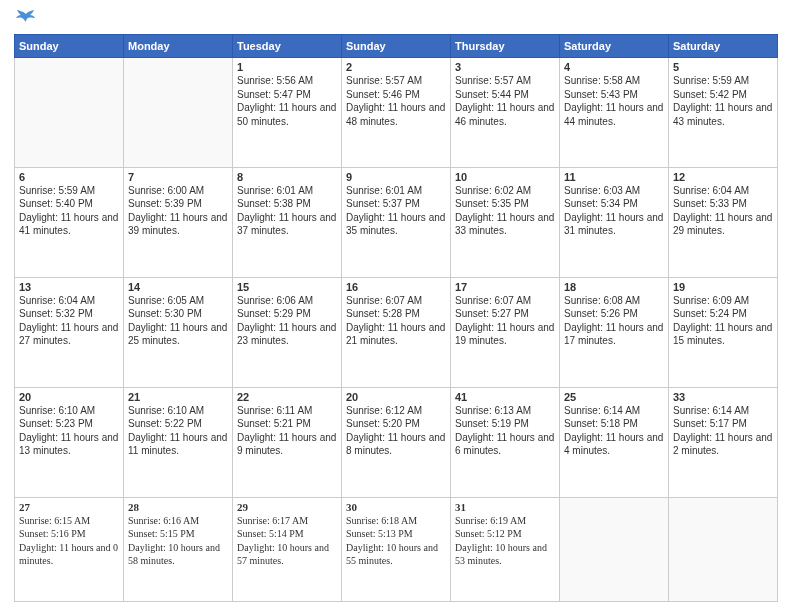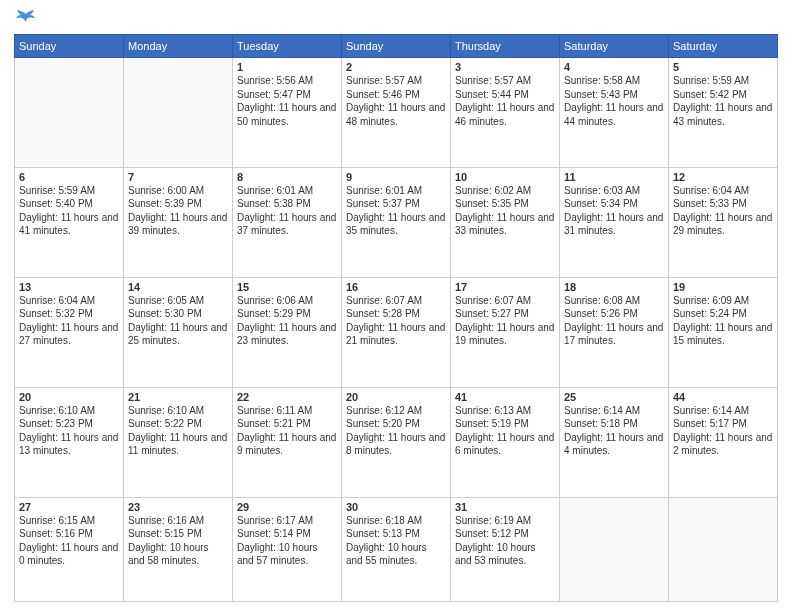--- a/index.html
+++ b/index.html
@@ -44,21 +44,21 @@
       flex: 1;
       border: 1px solid #ccc;
       border-collapse: collapse;
       width: 100%;
       table-layout: fixed;
     }
     .calendar th {
       background: #3a6bbf;
       color: #fff;
       font-size: 11px;
-      font-weight: normal;
+      font-weight: bold;
       padding: 5px 4px;
       text-align: left;
       border: 1px solid #2a5aaf;
     }
     .calendar td {
       border: 1px solid #ccc;
       vertical-align: top;
       padding: 3px 4px;
       font-size: 9px;
       color: #333;
@@ -75,20 +75,21 @@
       display: block;
       margin-bottom: 1px;
     }
     .day-info {
       font-size: 10px;
       line-height: 1.35;
       color: #333;
     }
     .last-row td {
       height: 72px;
+      font-family: Liberation Serif, serif;
     }
   </style>
 </head>
 <body>
 
 <div class="page">
   <div class="header">
     <div class="logo">
       <div style="display:flex;align-items:center;gap:2px;">
         <span style="font-size:18px;font-weight:bold;color:#333;"></span>
@@ -272,35 +273,35 @@
 Sunset: 5:19 PM
 Daylight: 11 hours and 6 minutes.</div>
           </td>
           <td>
             <span class="day-num">25</span>
             <div class="day-info">Sunrise: 6:14 AM
 Sunset: 5:18 PM
 Daylight: 11 hours and 4 minutes.</div>
           </td>
           <td>
-            <span class="day-num">44</span>
+            <span class="day-num">33</span>
             <div class="day-info">Sunrise: 6:14 AM
 Sunset: 5:17 PM
 Daylight: 11 hours and 2 minutes.</div>
           </td>
         </tr>
         <tr class="last-row">
           <td>
             <span class="day-num">27</span>
             <div class="day-info">Sunrise: 6:15 AM
 Sunset: 5:16 PM
 Daylight: 11 hours and 0 minutes.</div>
           </td>
           <td>
-            <span class="day-num">23</span>
+            <span class="day-num">28</span>
             <div class="day-info">Sunrise: 6:16 AM
 Sunset: 5:15 PM
 Daylight: 10 hours and 58 minutes.</div>
           </td>
           <td>
             <span class="day-num">29</span>
             <div class="day-info">Sunrise: 6:17 AM
 Sunset: 5:14 PM
 Daylight: 10 hours and 57 minutes.</div>
           </td>

